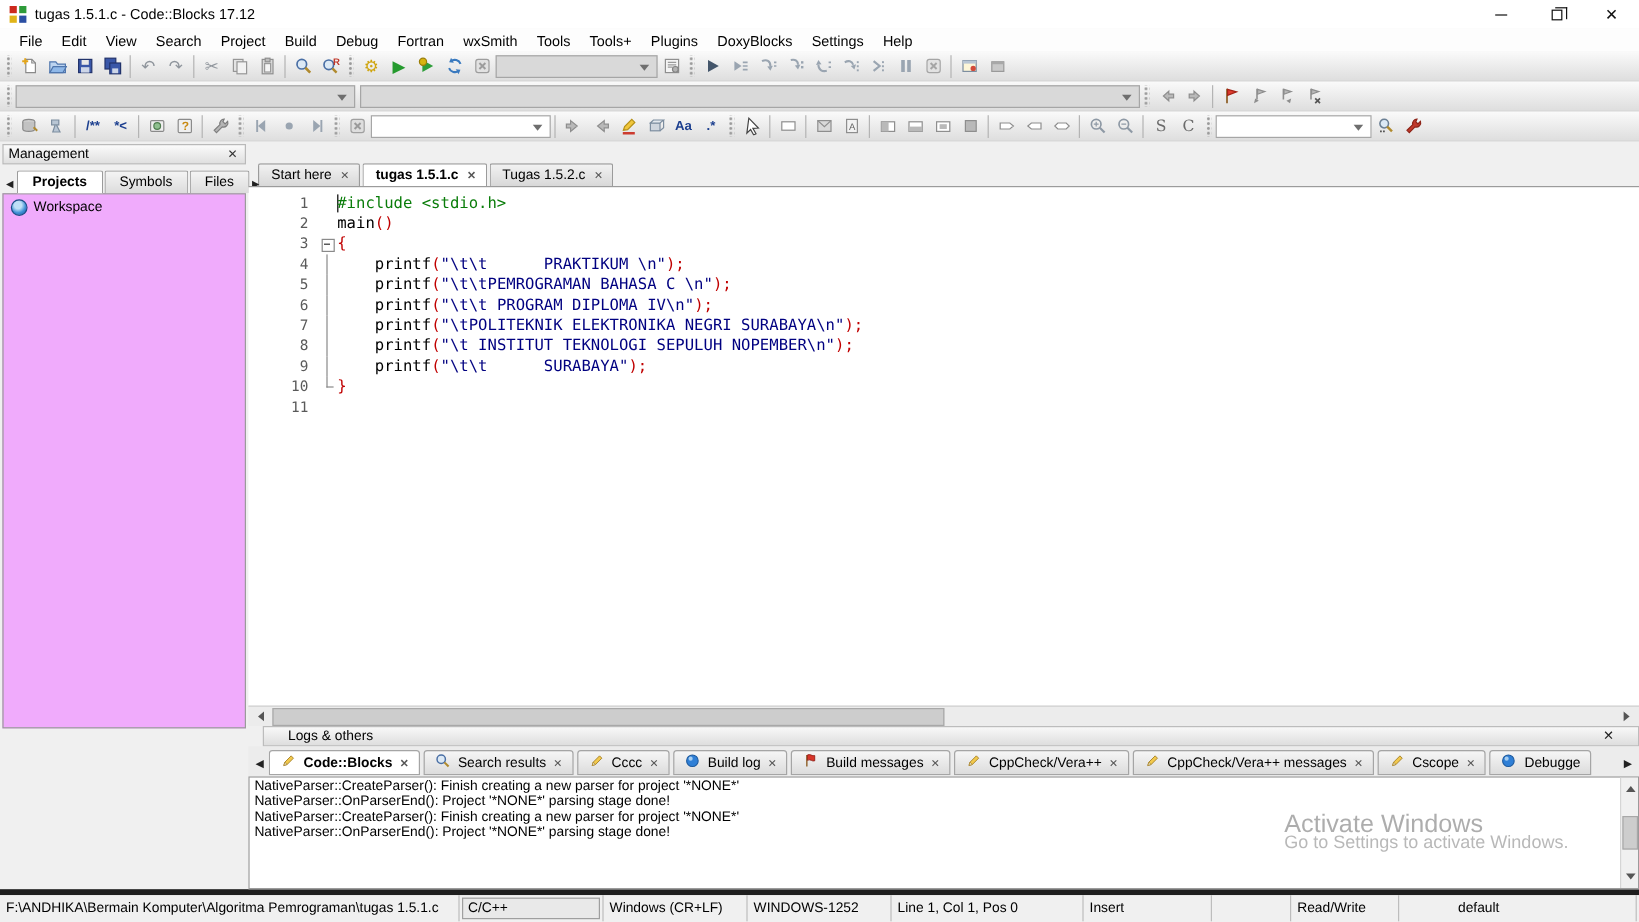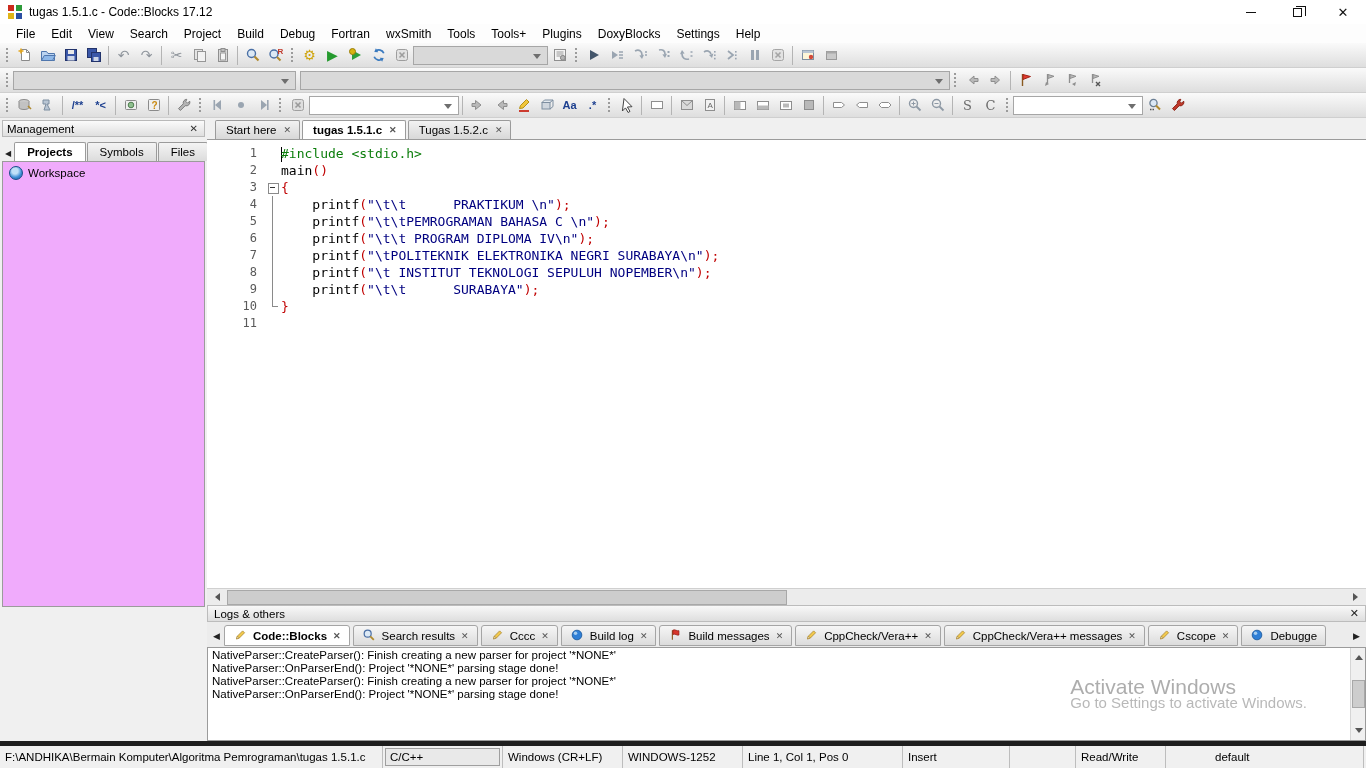--- a/index.html
+++ b/index.html
@@ -48,21 +48,21 @@
   .navarr { font-size:8px; color:#222; padding:0 3px 3px 1px; }
   .mtab { padding:3px 12px; border:1px solid #9b9b9b; border-bottom:none; background:linear-gradient(#f4f4f4,#dcdcdc); margin-right:1px; border-radius:2px 2px 0 0; }
   .mtab.active { background:#ffffff; font-weight:bold; position:relative; top:0; }
   .mgmt-body { flex:1; background:#f0abfc; border:1px solid #9b9b9b; padding:4px 6px; font-size:11.5px; }
   .tree-item { display:flex; align-items:center; gap:5px; }
   .globe { width:14px; height:14px; border-radius:50%; background:radial-gradient(circle at 5px 4px,#bfe0f7 0 3px,#3f8fd6 60%,#17589c); border:1px solid #1a4e86; flex:none; }
 
   .rightcol { flex:1; display:flex; flex-direction:column; min-width:0; }
 
   
-  .ed-tabs { height:21px; display:flex; align-items:flex-end; padding:2px 0 0 8px; background:#f0f0f0; flex:none; }
+  .ed-tabs { height:37px; display:flex; align-items:flex-end; padding:2px 0 0 8px; background:#f0f0f0; flex:none; }
   .etab { display:flex; align-items:center; gap:7px; padding:3px 8px 3px 10px; font-size:11.5px; border:1px solid #9b9b9b; border-bottom:none; background:linear-gradient(#f2f2f2,#d8d8d8); margin-right:2px; border-radius:2px 2px 0 0; }
   .etab.active { background:#ffffff; font-weight:bold; }
   .etab .x { font-size:9px; color:#555; }
 
   .editor { flex:1; background:#ffffff; border-top:1px solid #9b9b9b; display:flex; flex-direction:column; font-family:"DejaVu Sans Mono", monospace; font-size:13px; overflow:hidden; position:relative; }
   .code-area { padding-top:5px; }
   .code-row { display:flex; height:17px; line-height:17px; white-space:pre; }
   .lnum { width:58px; text-align:right; color:#5a5a5a; font-size:12px; padding-right:8px; flex:none; }
   .fold { width:16px; flex:none; position:relative; }
   .fold.mid::before { content:""; position:absolute; left:7px; top:0; bottom:0; border-left:1px solid #8a8a8a; }
@@ -80,21 +80,21 @@
   .hscroll { height:17px; background:#ececec; border-top:1px solid #d0d0d0; display:flex; align-items:center; position:relative; flex:none; }
   .hs-arrow { width:17px; height:17px; display:flex; align-items:center; justify-content:center; flex:none; }
   .tri-l { width:0; height:0; border:4px solid transparent; border-right:5px solid #555; }
   .tri-r { width:0; height:0; border:4px solid transparent; border-left:5px solid #555; }
   .tri-u { width:0; height:0; border:4px solid transparent; border-bottom:5px solid #555; }
   .tri-d { width:0; height:0; border:4px solid transparent; border-top:5px solid #555; }
   .hs-thumb { position:absolute; left:20px; width:560px; top:1px; height:15px; background:#cdcdcd; border:1px solid #a8a8a8; }
 
   
   .logs { height:136px; display:flex; flex-direction:column; flex:none; background:#f0f0f0; }
-  .logs-caption { height:17px; background:linear-gradient(#f8f8f8,#dedede); border:1px solid #bcbcbc; display:flex; align-items:center; font-size:11.5px; padding:0 6px; }
+  .logs-caption { height:17px; background:linear-gradient(#f8f8f8,#dedede); border:1px solid #bcbcbc; display:flex; align-items:center; font-size:11.5px; padding:0 20px;margin-left:12px; }
   .logs-caption .x { margin-left:auto; font-size:11px; color:#222; }
   .log-tabs { height:25px; display:flex; align-items:center; padding:2px 2px 0 2px; background:#ececec; font-size:11.5px; flex:none; }
   .ltab { display:flex; align-items:center; gap:6px; padding:3px 8px; border:1px solid #a5a5a5; background:linear-gradient(#f6f6f6,#dcdcdc); margin-right:3px; border-radius:3px 3px 0 0; height:21px; }
   .ltab.active { background:#ffffff; font-weight:bold; }
   .ltab .x { font-size:9px; color:#555; }
   .ltab svg { flex:none; }
   .log-nav { padding:0 4px; font-size:9px; color:#222; }
   .log-content { flex:1; background:#ffffff; border:1px solid #9b9b9b; position:relative; overflow:hidden; font-size:11.5px; line-height:13px; padding:1px 4px; }
   .log-line { white-space:pre; }
   .vscroll { position:absolute; right:0; top:0; bottom:0; width:15px; background:#f0f0f0; border-left:1px solid #d5d5d5; }

